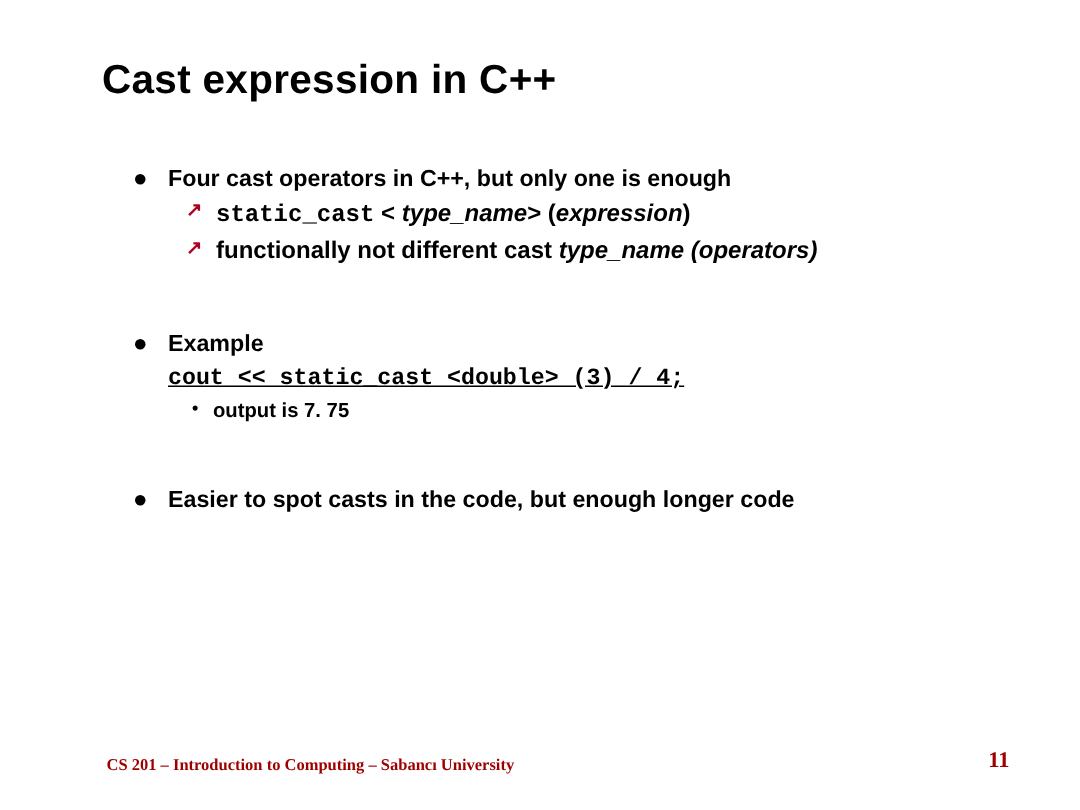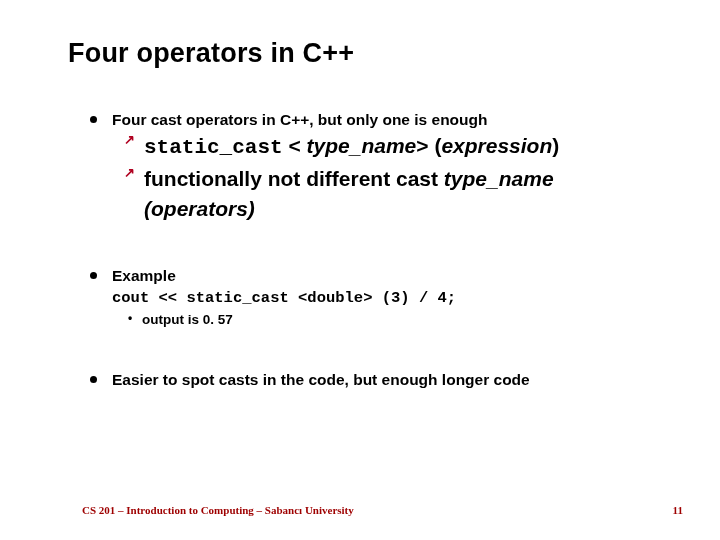--- a/index.html
+++ b/index.html
@@ -39,21 +39,21 @@
     width: 7px;
     height: 7px;
     background: #000;
     border-radius: 50%;
   }
   ul.level2 {
     list-style: none;
     margin-left: 10px;
   }
   ul.level2 > li {
-    font-size: 21px;
+    font-size: 16px;
     font-weight: bold;
     line-height: 1.45;
     position: relative;
     padding-left: 22px;
   }
   ul.level2 > li::before {
     content: "\2197";
     position: absolute;
     left: 2px;
     top: 0px;
@@ -76,61 +76,61 @@
     content: "\2022";
     position: absolute;
     left: 2px;
     top: 0;
     font-size: 12px;
   }
   .code { font-family: "Courier New", Courier, monospace; font-weight: bold; }
   .ital { font-style: italic; }
   .footer {
     position: absolute;
-    left: 82px;
+    left: 71px;
     bottom: 24px;
     font-family: "Times New Roman", Times, serif;
     font-size: 11px;
     color: #9e0000;
     font-weight: bold;
   }
   .pagenum {
     position: absolute;
-    right: 37px;
+    right: 47px;
     bottom: 24px;
     font-family: "Times New Roman", Times, serif;
-    font-size: 11px;
+    font-size: 15px;
     color: #9e0000;
     font-weight: bold;
   }
   .gap { margin-top: 10px; }
 </style>
 </head>
 <body>
 
-<div class="title">Four operators in C++</div>
+<div class="title">Cast expression in C++</div>
 
 <ul class="level1">
   <li>
     <span>Four cast operators in C++, but only one is enough</span>
     <ul class="level2">
       <li>
         <span class="code">static_cast</span><span> &lt; </span><span class="ital">type_name</span><span>&gt; (</span><span class="ital">expression</span><span>)</span>
       </li>
       <li>
         <span>functionally not different cast   </span><span class="ital">type_name (operators)</span>
       </li>
     </ul>
   </li>
   <li>
     <span>Example</span>
-    <div class="code" style="margin-left:0px;">cout &lt;&lt; static_cast &lt;double&gt; (3) / 4;</div>
+    <div class="code" style="margin-left:0px;text-decoration:underline;">cout &lt;&lt; static_cast &lt;double&gt; (3) / 4;</div>
     <ul class="level3">
       <li>
-        <span>output is 0. 57</span>
+        <span>output is 7. 75</span>
       </li>
     </ul>
   </li>
   <li class="gap">
     <span>Easier to spot casts in the code, but enough longer code</span>
   </li>
 </ul>
 
 <div class="footer">CS 201 – Introduction to Computing – Sabancı University</div>
 <div class="pagenum">11</div>

